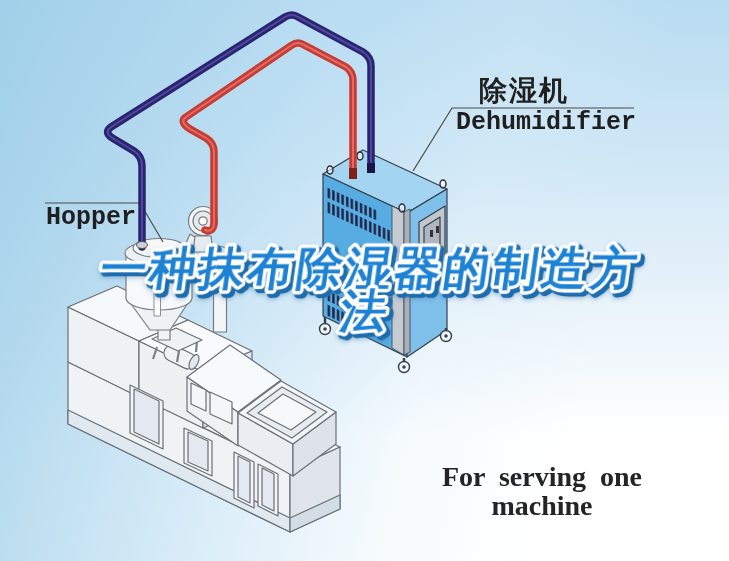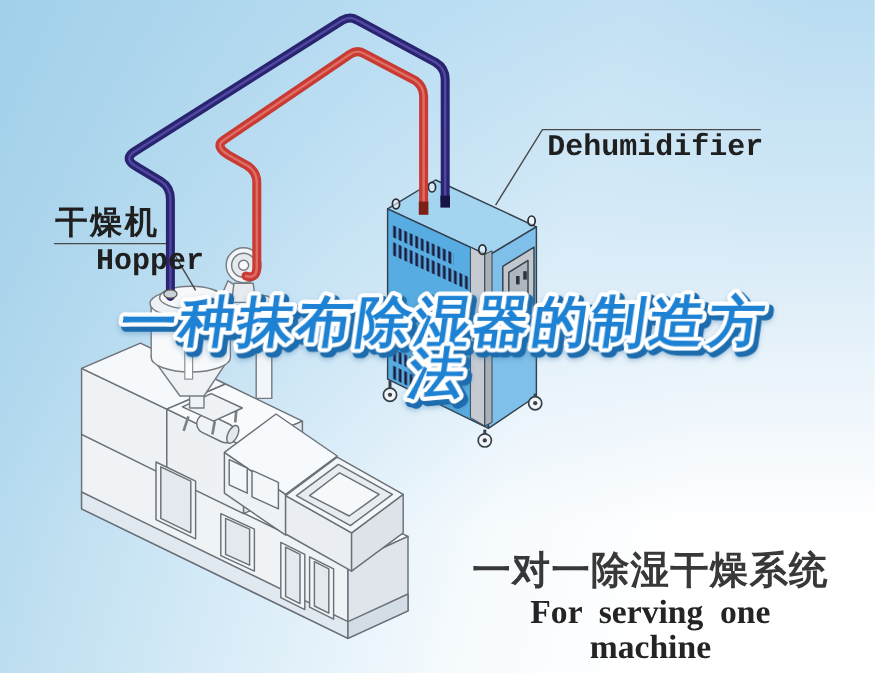--- a/index.html
+++ b/index.html
@@ -9,21 +9,21 @@
     background:
       linear-gradient(105deg, rgba(160,207,233,.95) 0%, rgba(185,221,242,.55) 38%, rgba(220,238,249,.25) 60%, rgba(255,255,255,0) 78%),
       linear-gradient(180deg, #b9dcf1 0%, #cfe7f6 28%, #e7f2fa 52%, #ffffff 78%);
   }
   svg{position:absolute;left:0;top:0;}
   .scene{width:729px;height:561px;}
   .lbl{position:absolute;color:#1f1f1f;white-space:nowrap;line-height:1;}
   .lbl-zh{font-weight:600;}
   .lbl-en{font-family:Liberation Mono, monospace;font-weight:600;}
   .hopper-zh{left:46px;top:172px;font-size:27px;letter-spacing:2px;}
-  .hopper-en{left:46px;top:205px;font-size:25px;margin-left:34px;}
+  .hopper-en{left:46px;top:205px;font-size:25px;}
   .dehum-zh{left:479px;top:77px;font-size:28px;letter-spacing:2px;}
   .dehum-en{left:456px;top:110px;font-size:25px;}
   .caption{
     position:absolute;left:392px;top:459px;width:300px;text-align:center;line-height:1.05;
   }
   .caption .zh{font-size:32px;font-weight:600;color:#383838;letter-spacing:1px;}
   .caption .en{font-family:"Liberation Serif",serif;font-size:28px;font-weight:700;color:#242424;word-spacing:7px;margin-top:3px;}
   .title-svg{
     width:729px;height:561px;pointer-events:none;
     transform:skewX(-8deg);transform-origin:368px 285px;
@@ -156,26 +156,25 @@
       <path d="M142,247 L142,166 Q142,156 134,151 L114,139 Q103,133 111,127 L285,17 Q292,13 298,17 L363,52 Q371,57 371,66 L371,168" stroke="#2a2470" stroke-width="7.5"></path>
       <path d="M142,247 L142,166 Q142,156 134,151 L114,139 Q103,133 111,127 L285,17 Q292,13 298,17 L363,52 Q371,57 371,66 L371,168" stroke="#534da6" stroke-width="2" opacity="0.9"></path>
       <path d="M205,230 Q214,233 214,222 L214,152 Q214,143 206,138 L190,129 Q179,122 186,117 L292,45 Q298,41 304,45 L346,67 Q353,72 353,80 L353,170" stroke="#c93a33" stroke-width="7.5"></path>
       <path d="M205,230 Q214,233 214,222 L214,152 Q214,143 206,138 L190,129 Q179,122 186,117 L292,45 Q298,41 304,45 L346,67 Q353,72 353,80 L353,170" stroke="#e2786e" stroke-width="2" opacity="0.85"></path>
     </g>
     <ellipse cx="142" cy="245" rx="5.5" ry="3.5" fill="#ccd2d8" stroke="#555" stroke-width="1"></ellipse>
     <rect x="367" y="163" width="8" height="10" fill="#191447"></rect>
     <rect x="349" y="168" width="8" height="11" fill="#7e2018"></rect>
   </svg>
 
-  <div class="lbl lbl-zh hopper-zh">干燥机</div>
   <div class="lbl lbl-en hopper-en">Hopper</div>
+  <div class="lbl lbl-zh dehum-zh">除湿机</div>
   <div class="lbl lbl-en dehum-en">Dehumidifier</div>
 
   <div class="caption">
-    <div class="zh">一对一除湿干燥系统</div>
     <div class="en">For serving one machine</div>
   </div>
 
   <svg class="title-svg" viewBox="0 0 729 561">
     <g class="title-txt" text-anchor="middle">
       <text x="368" y="284" transform="translate(3.5,3)" fill="#1d6cae" stroke="#1d6cae" stroke-width="9" stroke-linejoin="round" paint-order="stroke">一种抹布除湿器的制造方</text>
       <text x="369" y="327" transform="translate(3.5,3)" fill="#1d6cae" stroke="#1d6cae" stroke-width="9" stroke-linejoin="round" paint-order="stroke">法</text>
       <text x="368" y="284" fill="#1e82d4" stroke="#ffffff" stroke-width="7" stroke-linejoin="round" paint-order="stroke">一种抹布除湿器的制造方</text>
       <text x="369" y="327" fill="#1e82d4" stroke="#ffffff" stroke-width="7" stroke-linejoin="round" paint-order="stroke">法</text>
     </g>

